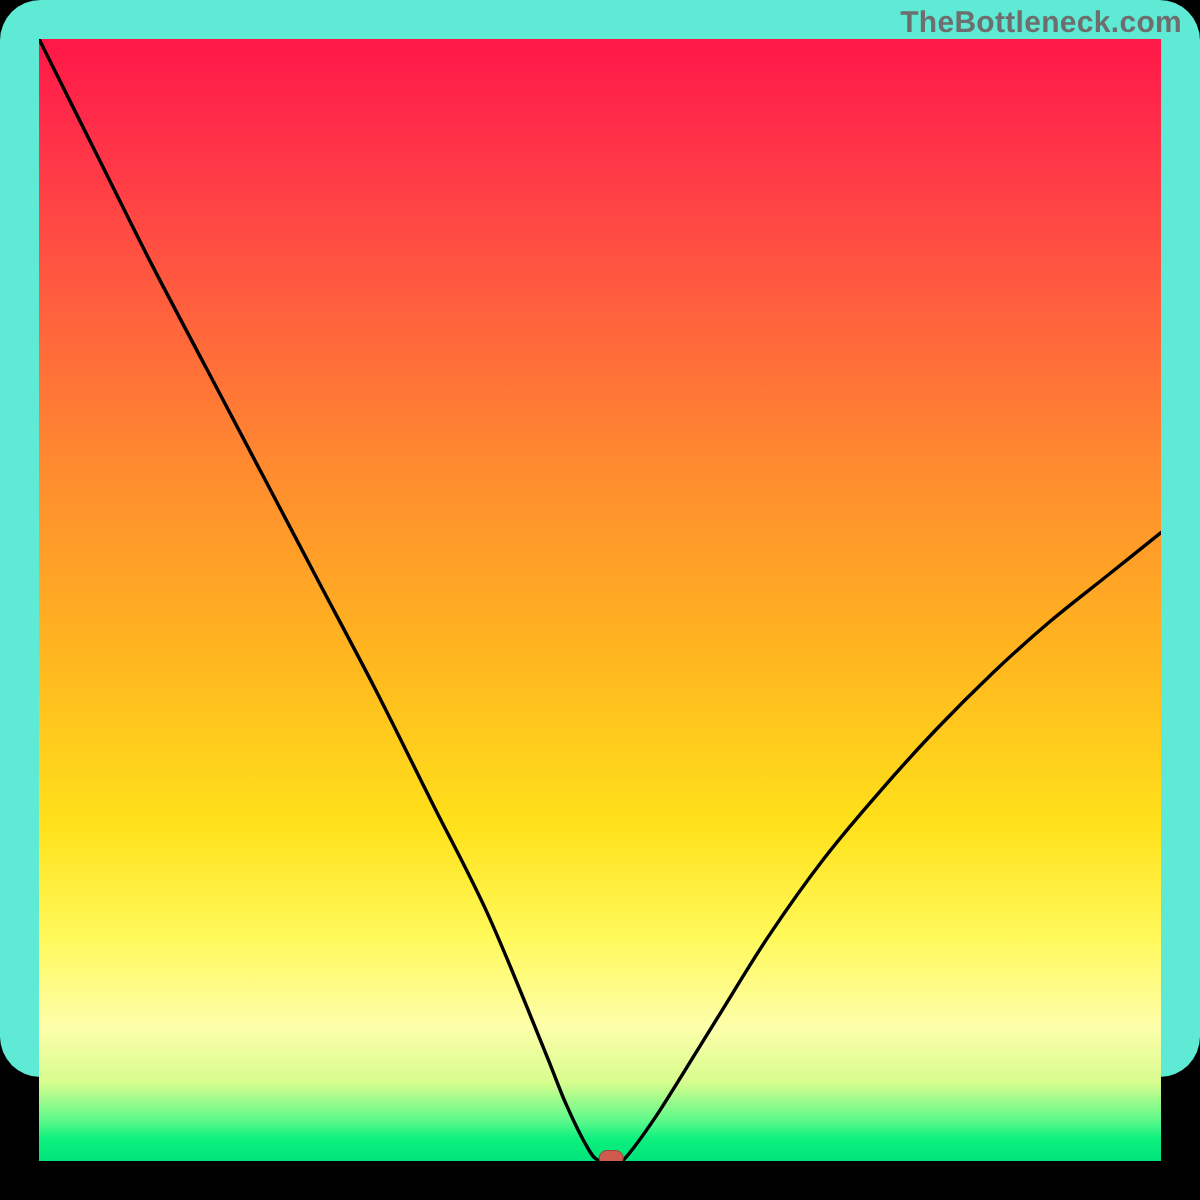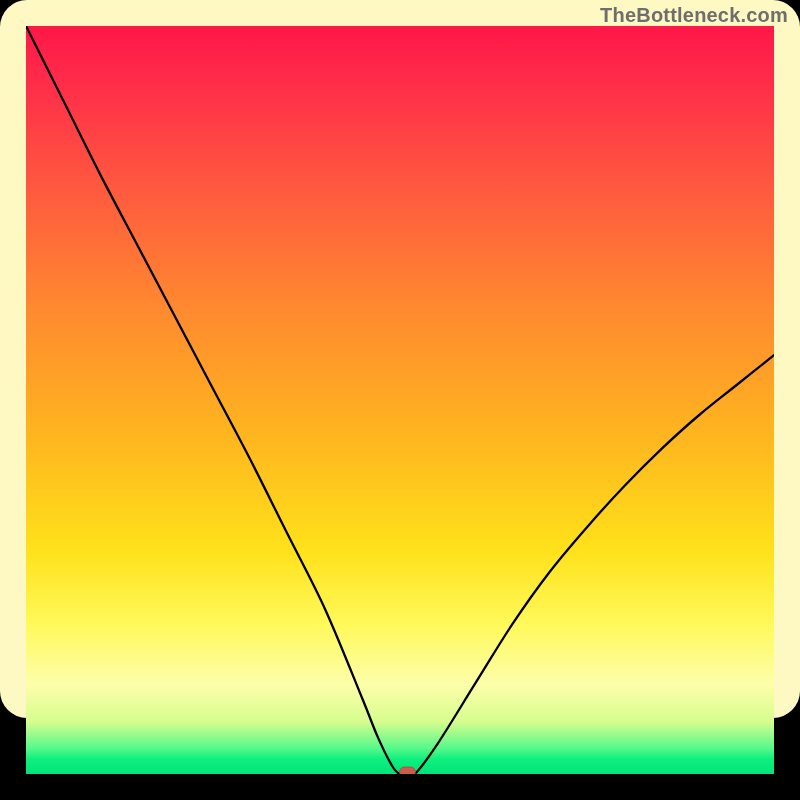--- a/index.html
+++ b/index.html
@@ -8,21 +8,21 @@
     width: 800px;
     height: 800px;
     background: #000;
     font-family: Arial, Helvetica, sans-serif;
     overflow: hidden;
   }
   .frame {
     position: relative;
     width: 800px;
     height: 718px;
-    background: #fef9c3;
+    background: #5eead4;
     border-radius: 27px;
   }
   .watermark {
     position: absolute;
     top: 4px;
     right: 12px;
     color: #6e6e6e;
     font-size: 20px;
     font-weight: 600;
     letter-spacing: 0.2px;

